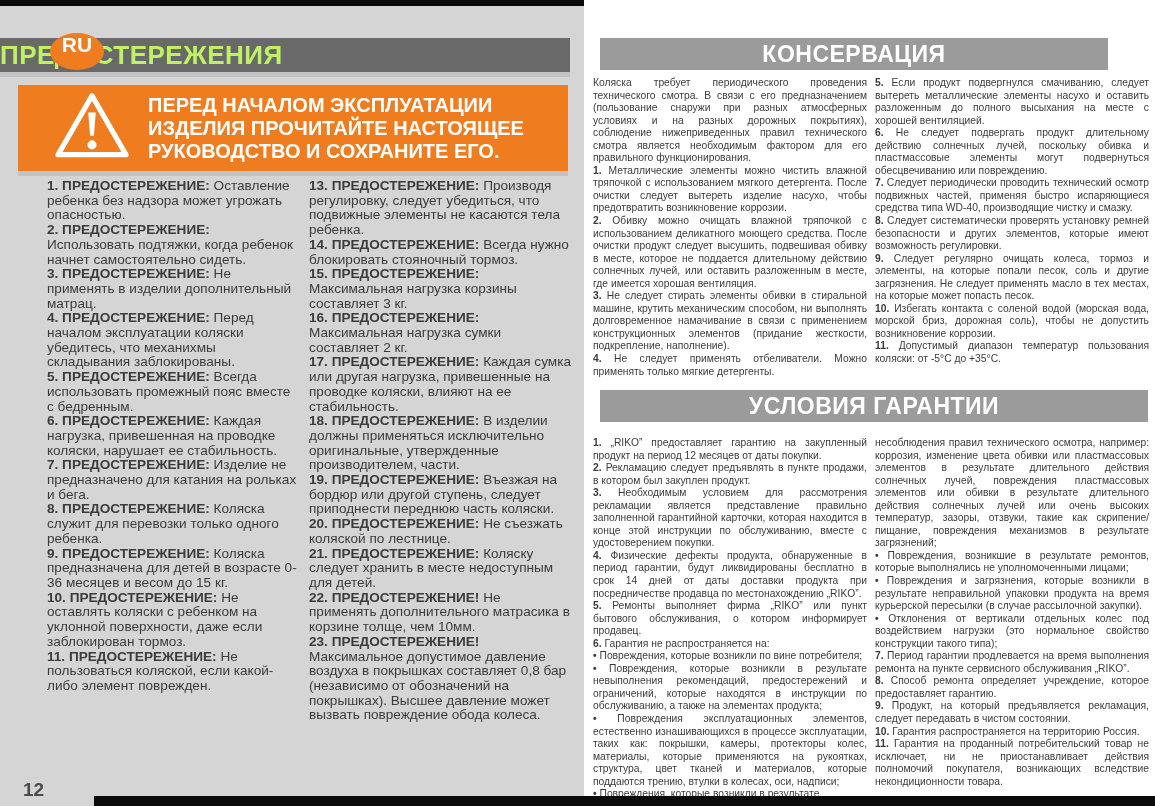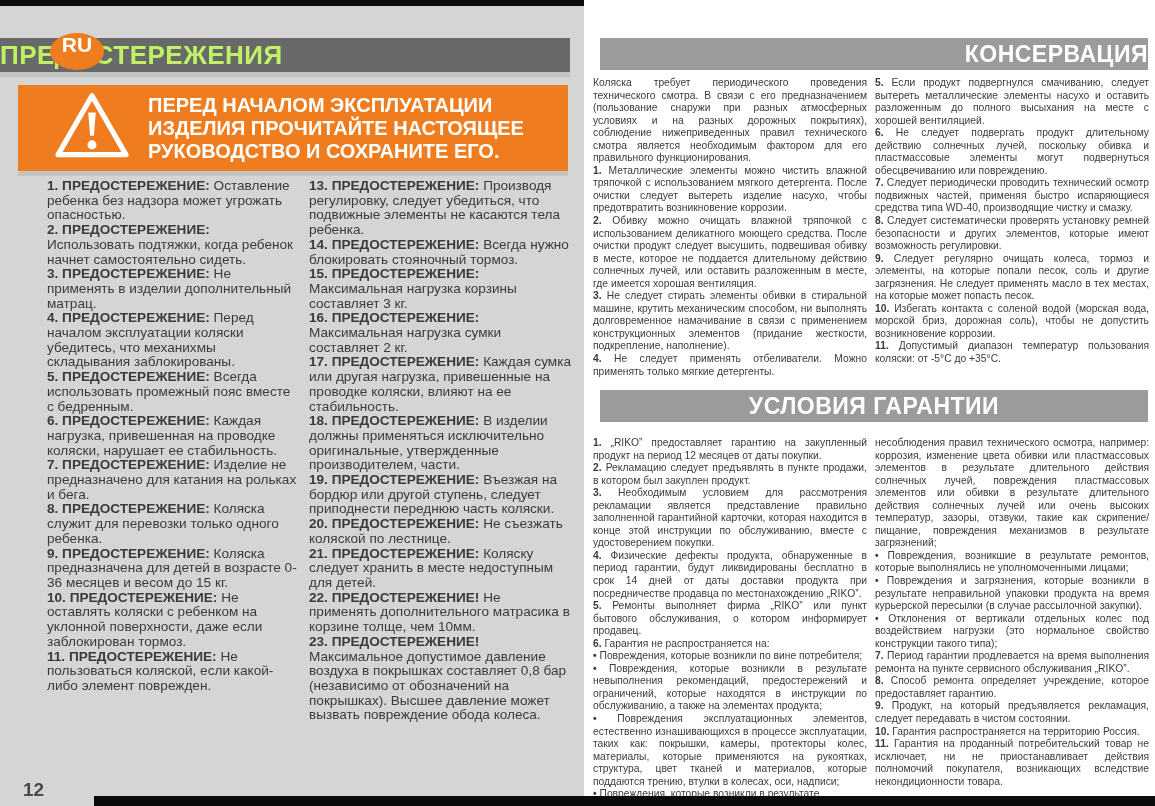--- a/index.html
+++ b/index.html
@@ -45,21 +45,21 @@
   .warn-col p{margin:0;}
   .warn-col b{font-weight:bold;}
   .warn-col1{left:47px;top:179px;width:253px;}
   .warn-col2{left:309px;top:179px;width:262px;}
 
   
   .sec-bar{
     background:#9b9b9b;height:32px;line-height:32px;text-align:center;
     color:#ffffff;font-weight:bold;font-size:23px;letter-spacing:0.5px;
   }
-  .sec-bar-1{left:600px;top:38px;width:548px;text-align:right;}
+  .sec-bar-1{left:600px;top:38px;width:508px;}
   .sec-bar-2{left:600px;top:390px;width:548px;}
 
   
   .text-col{
     width:274px;text-align:justify;font-size:10.3px;line-height:12.55px;color:#3b3b3b;
   }
   .text-col p{margin:0;}
   .text-col b{font-weight:bold;}
   .maint-col1{left:593px;top:77px;}
   .maint-col2{left:875px;top:77px;}

